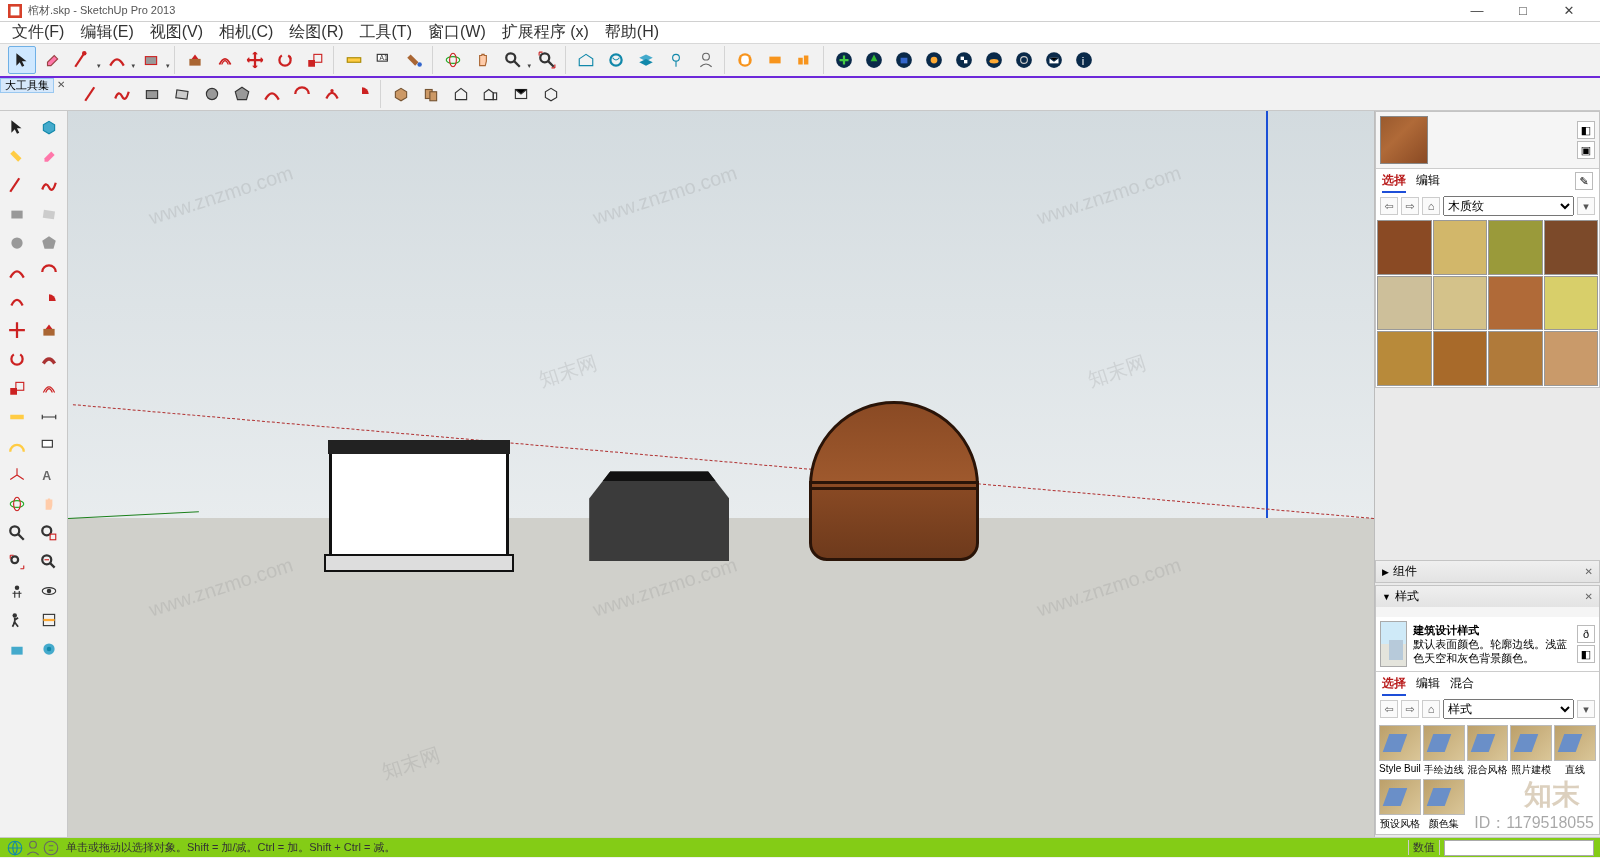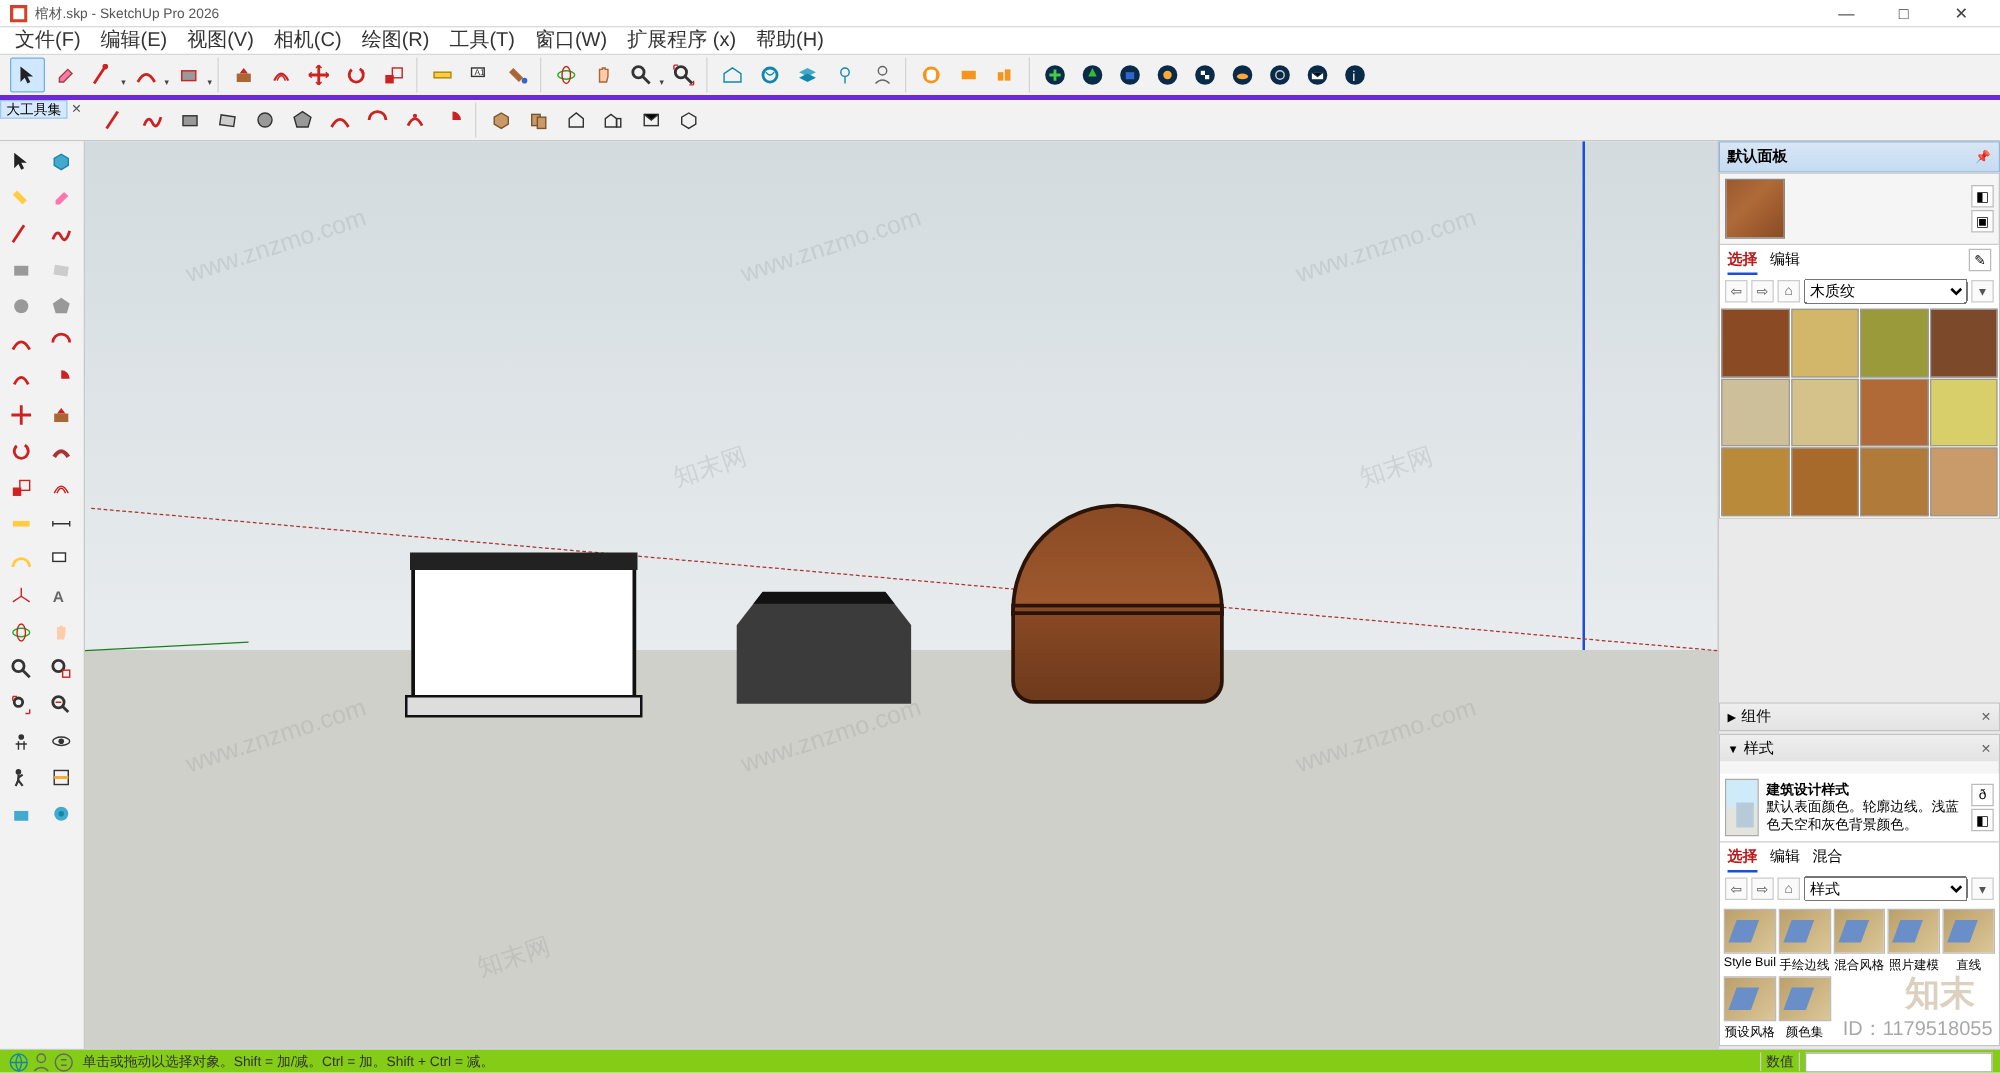--- a/index.html
+++ b/index.html
@@ -17,21 +17,21 @@
 
 
 .toolbars { background: #f2f2f2; border-bottom: 1px solid #c8c8c8; }
 .tb-row { display: flex; align-items: center; padding: 2px 4px; gap: 2px; }
 .tb-group { display: flex; align-items: center; gap: 2px; padding: 0 4px; border-right: 1px solid #d4d4d4; }
 .tb-group:last-child { border-right: none; }
 .tb-btn { width: 28px; height: 28px; display: flex; align-items: center; justify-content: center; border: 1px solid transparent; border-radius: 2px; }
 .tb-btn.active { background: #cfe8ff; border-color: #6fb0e6; }
 .tb-drop { font-size: 7px; color: #444; margin-left: -1px; align-self: flex-end; padding-bottom: 4px; }
 
-.tb-row2 { display: flex; align-items: center; padding: 2px 4px; gap: 2px; border-top: 4px solid #6d28d9; position: relative; }
+.tb-row2 { display: flex; align-items: center; padding: 2px 4px; gap: 2px; border-top: 2px solid #6d28d9; position: relative; }
 .tb-row2 .left-label { position: absolute; left: 0; top: 0; height: 15px; background: #d6e8fb; border: 1px solid #9ac8f0; font-size: 11px; padding: 0 4px; display: flex; align-items: center; }
 .tb-row2 .left-close { position: absolute; left: 54px; top: 0; font-size: 10px; color: #555; padding: 1px 3px; }
 .tb-row2 .content { margin-left: 70px; display: flex; align-items: center; gap: 2px; }
 
 
 .workspace { display: flex; height: calc(858px - 22px - 22px - 34px - 34px - 20px); }
 .left-toolbox { width: 68px; background: #f2f2f2; border-right: 1px solid #c8c8c8; display: grid; grid-template-columns: 1fr 1fr; gap: 1px; padding: 2px; align-content: start; }
 .lt-btn { width: 30px; height: 28px; display: flex; align-items: center; justify-content: center; border: 1px solid transparent; border-radius: 2px; }
 
 .viewport { flex: 1; position: relative; overflow: hidden; }
@@ -93,21 +93,21 @@
 svg { width: 18px; height: 18px; }
 </style>
 </head>
 <body>
 
 <div class="titlebar">
   <svg class="app-icon" viewBox="0 0 16 16">
       <rect width="16" height="16" fill="#d6402a"></rect>
       <rect x="3" y="3" width="10" height="10" fill="#fff"></rect>
     </svg>
-  <span>棺材.skp - SketchUp Pro 2026</span>
+  <span>棺材.skp - SketchUp Pro 2013</span>
   <div class="win-controls">
     <div class="win-btn">—</div>
     <div class="win-btn">□</div>
     <div class="win-btn close">✕</div>
   </div>
 </div>
 
 <div class="menubar">
   <div class="menu-item">文件(F)</div>
   <div class="menu-item">编辑(E)</div>
@@ -669,24 +669,20 @@
         <div class="chest">
             <div class="lid"></div>
             <div class="body"></div>
             <div class="seam"></div>
           </div>
       </div>
     </div>
   </div>
 
   <div class="right-tray">
-    <div class="tray-title">
-      <span>默认面板</span>
-      <span class="pin">📌</span>
-    </div>
 
     <div class="panel">
       <div class="mat-preview">
         <div class="mat-swatch"></div>
         <div class="mat-tools">
           <div class="mat-tool">◧</div>
           <div class="mat-tool">▣</div>
         </div>
       </div>
       <div class="panel-tabs">

